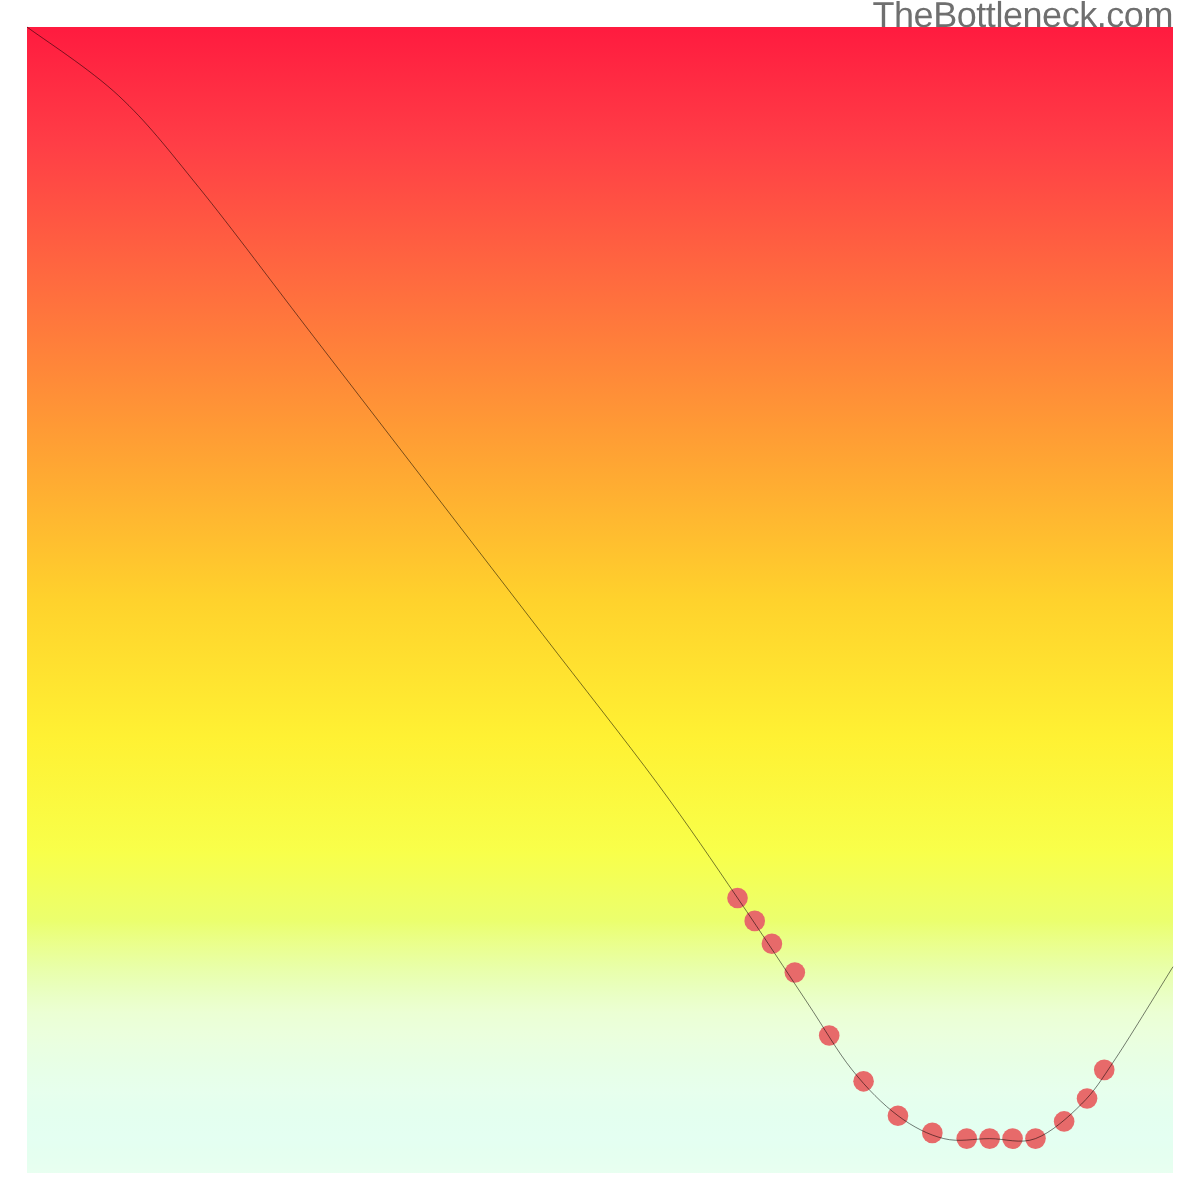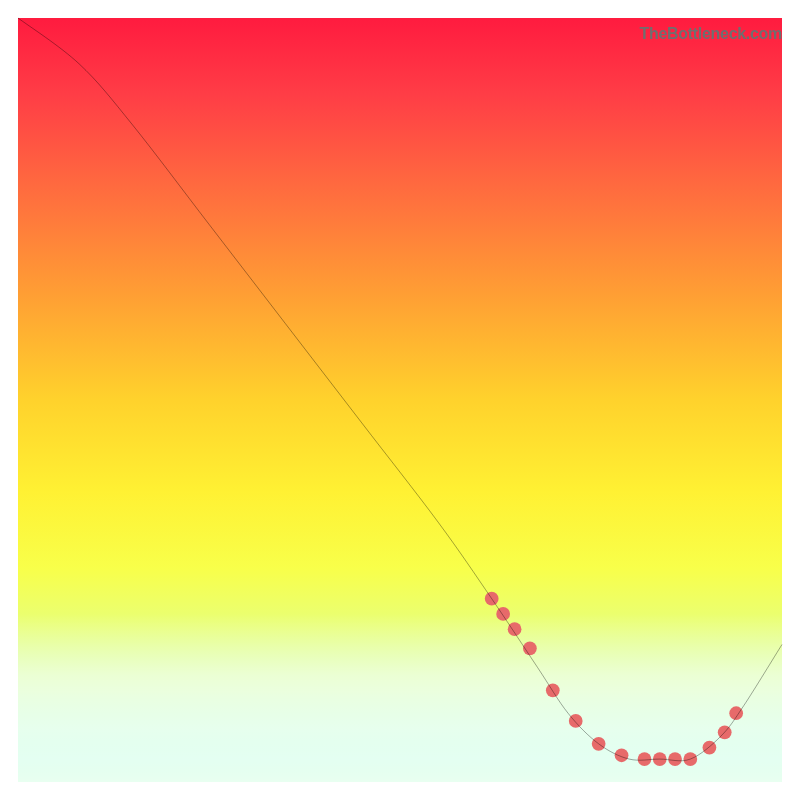--- a/index.html
+++ b/index.html
@@ -59,26 +59,25 @@
     position: absolute;
     inset: 0;
     width: 100%;
     height: 100%;
     overflow: visible;
   }
   .attrib {
     position: absolute;
     top: 0px;
     right: 18px;
-    font-size: 16px;
+    font-size: 24px;
     line-height: 22px;
-    font-weight: 700;
+    font-weight: 400;
     color: #6f6f6f;
     letter-spacing: -0.3px;
-    margin-top: 23px;
   }
 </style>
 </head>
 <body>
 
 <div class="wrap">
   <div class="plot">
     <div class="gradient"></div>
     <div class="veil"></div>
     <svg class="curve" viewBox="0 0 100 100" preserveAspectRatio="none">

